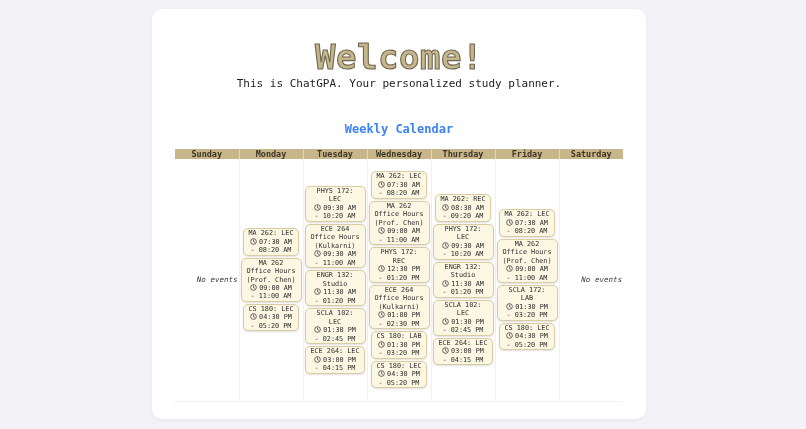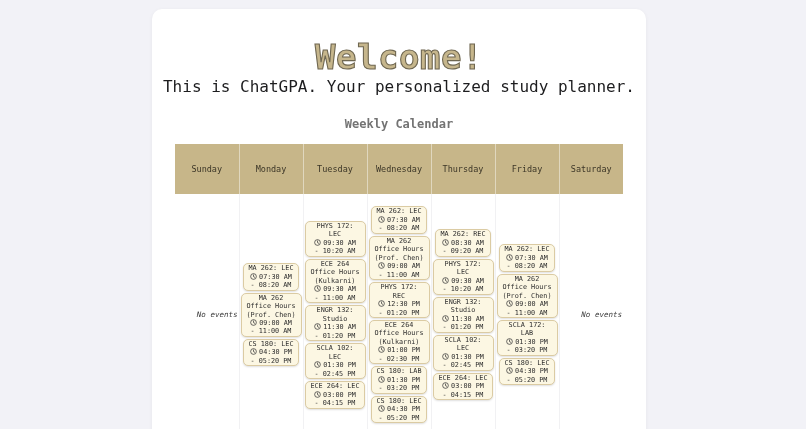--- a/index.html
+++ b/index.html
@@ -21,43 +21,43 @@
   }
   h1.welcome-title {
     font-size: 34px;
     font-weight: bold;
     color: var(--title-color, #c6b68c);
     -webkit-text-stroke: 1.1px var(--title-outline, #6f6751);
     letter-spacing: 0.5px;
     margin: 10px 0 0;
   }
   p.subtitle {
-    font-size: 16px;
+    font-size: 11px;
     color: #1d1d1f;
     margin: 0 0 2px;
   }
   h2.calendar-heading {
     font-size: 12px;
     font-weight: bold;
-    color: #737373;
-    margin: 21px 0 13px;
+    color: #3b82f6;
+    margin: 32px 0 13px;
   }
   table.calendar {
     border-collapse: collapse;
     table-layout: fixed;
     width: 448px;
     margin: 0 auto;
   }
   th.day-header {
     width: 64px;
     background: var(--header-bg, #c7b689);
     color: #3c3627;
     font-size: 8.5px;
-    font-weight: normal;
-    padding: 20px 0;
+    font-weight: bold;
+    padding: 0 0;
     border-right: 1px solid rgba(255,255,255,0.45);
   }
   th.day-header:last-child { border-right: none; }
   td.day-cell {
     width: 64px;
     height: 242px;
     vertical-align: middle;
     text-align: center;
     border-right: 1px solid #f1f1f3;
     border-bottom: 1px solid #f1f1f3;

